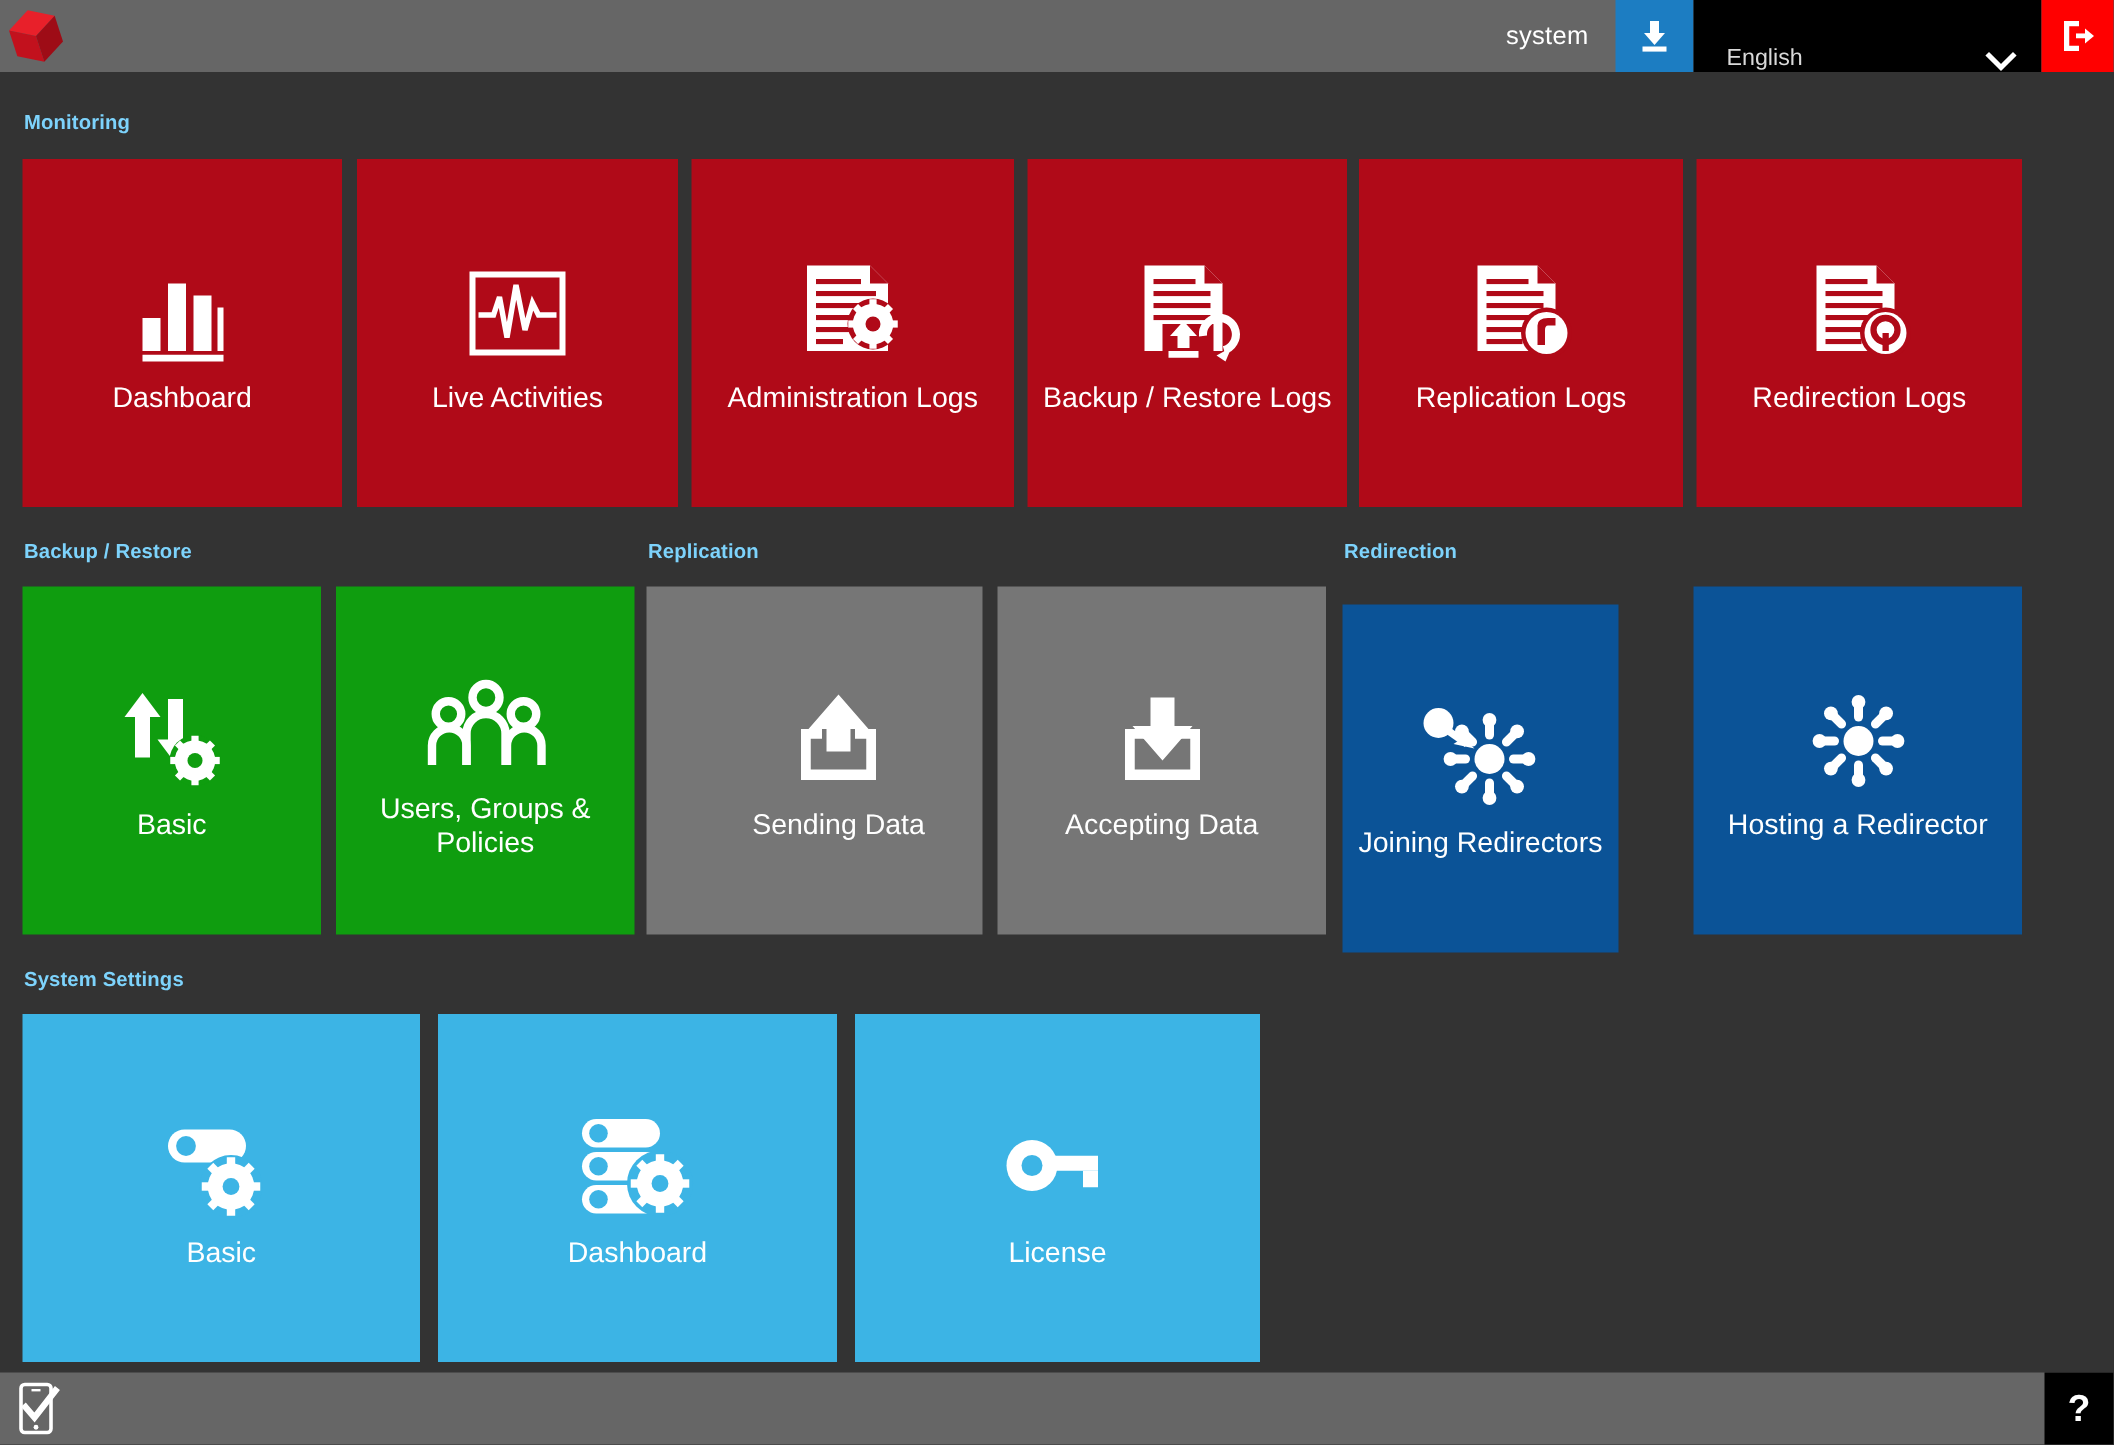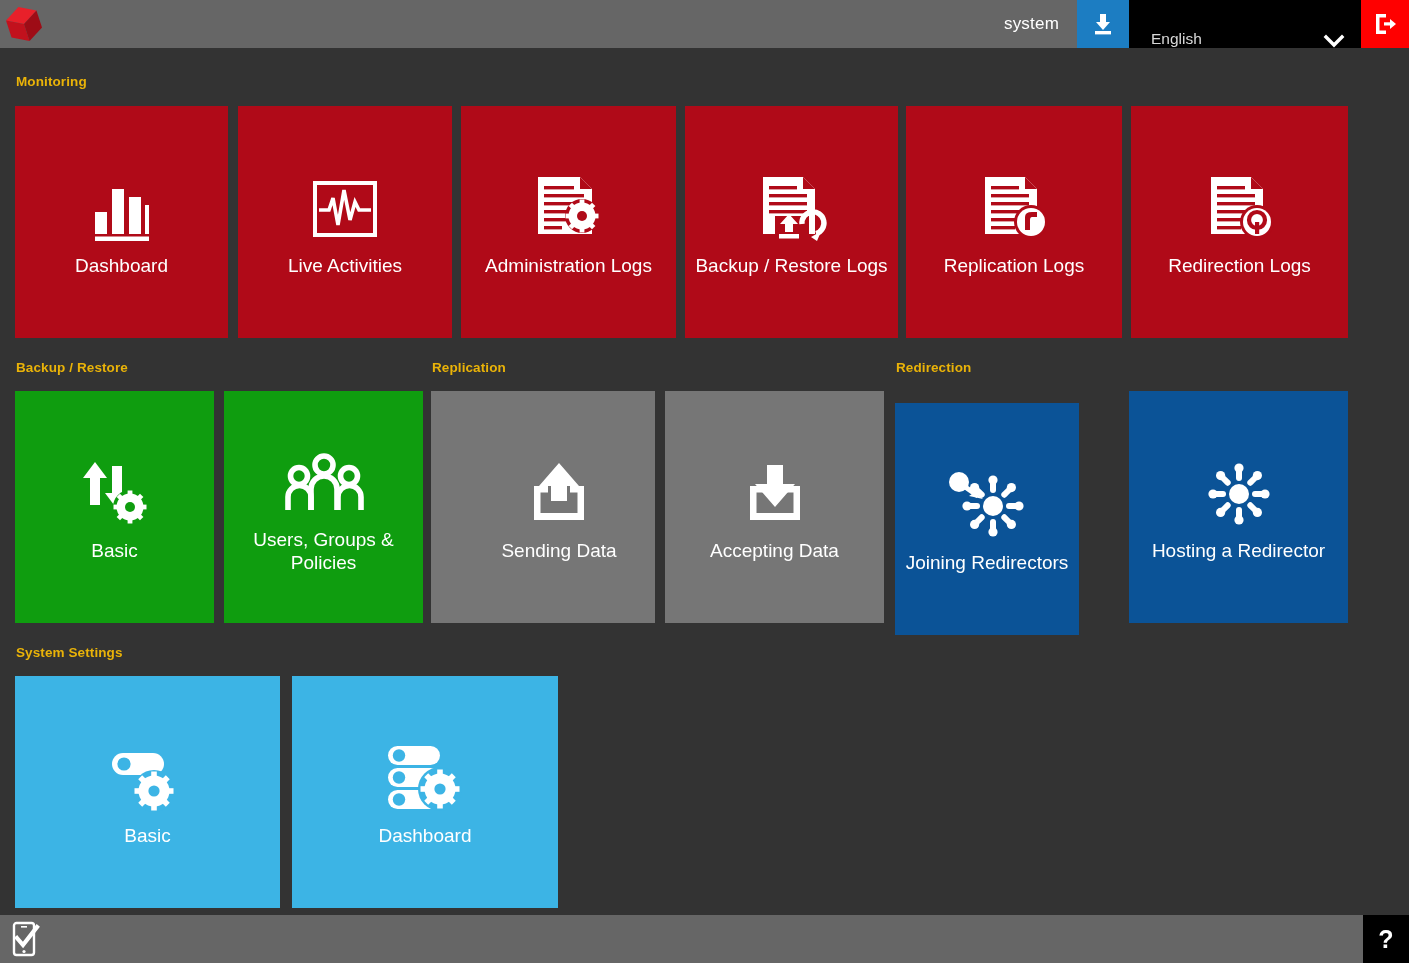--- a/index.html
+++ b/index.html
@@ -47,21 +47,21 @@
     cursor: pointer;
   }
 
   
   .main {
     position: absolute; top: 48px; left: 0;
     width: 1409px; height: 867px;
     background: #333333;
   }
   .section-title {
-    color: #eab308;
+    color: #7dd3fc;
     font-size: 13.5px;
     font-weight: bold;
     padding-left: 16px;
     letter-spacing: .1px;
   }
 
   .tile {
     position: absolute;
     display: flex;
     flex-direction: column;
@@ -449,20 +449,31 @@
             <rect x="-19.5" y="-2.8" width="7" height="5.6" transform="rotate(45)"></rect>
             <rect x="12.5" y="-2.8" width="7" height="5.6" transform="rotate(45)"></rect>
           </g>
           <circle cx="0" cy="0" r="5.6" fill="#3CB4E5"></circle>
         </g>
       </svg>
     </div>
     <div class="tile-label">Dashboard</div>
   </div>
 
+  <div class="tile" style="left:570px;top:628px;width:270px;height:232px;background:#3CB4E5;">
+    <div class="tile-icon">
+      <svg width="74" height="48" viewBox="0 0 74 48" aria-hidden="true">
+        <circle cx="20" cy="22" r="17" fill="#fff"></circle>
+        <circle cx="20" cy="22" r="7" fill="#3CB4E5"></circle>
+        <rect x="30" y="15.5" width="34" height="10" fill="#fff"></rect>
+        <rect x="54" y="25.5" width="10" height="11" fill="#fff"></rect>
+      </svg>
+    </div>
+    <div class="tile-label">License</div>
+  </div>
 
 </div>
 
 <div class="footer">
   <div class="footer-mobile">
     <svg width="30" height="36" viewBox="0 0 30 36" aria-hidden="true">
       <rect x="4" y="2" width="20" height="32" rx="2.5" fill="none" stroke="#fff" stroke-width="2.4"></rect>
       <rect x="11" y="5" width="6" height="1.6" fill="#fff"></rect>
       <circle cx="14" cy="30.5" r="1.6" fill="#fff"></circle>
       <polyline points="7,17 13,24 27,6" fill="none" stroke="#fff" stroke-width="4.2" stroke-linecap="square" stroke-linejoin="miter"></polyline>

